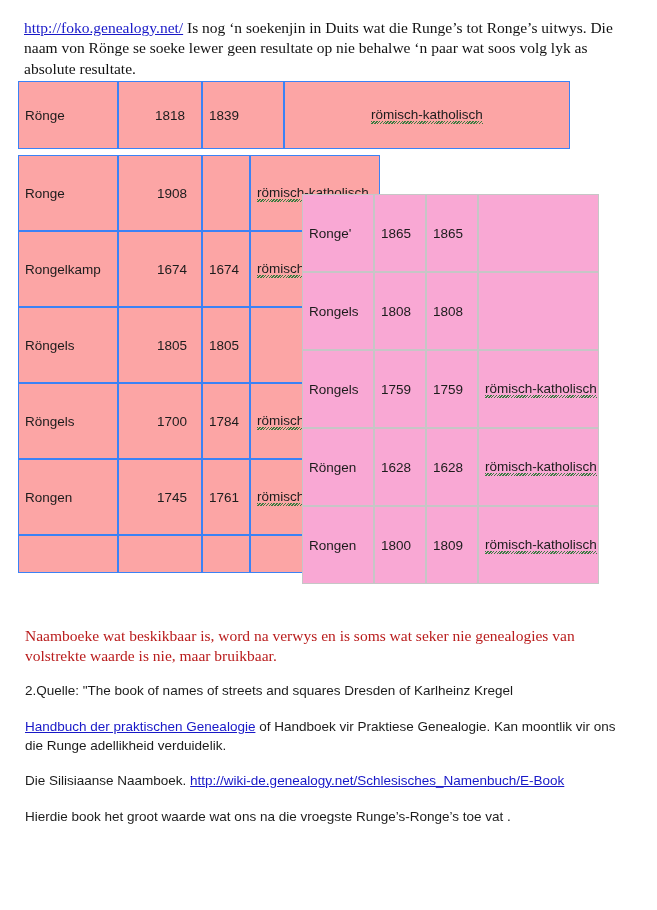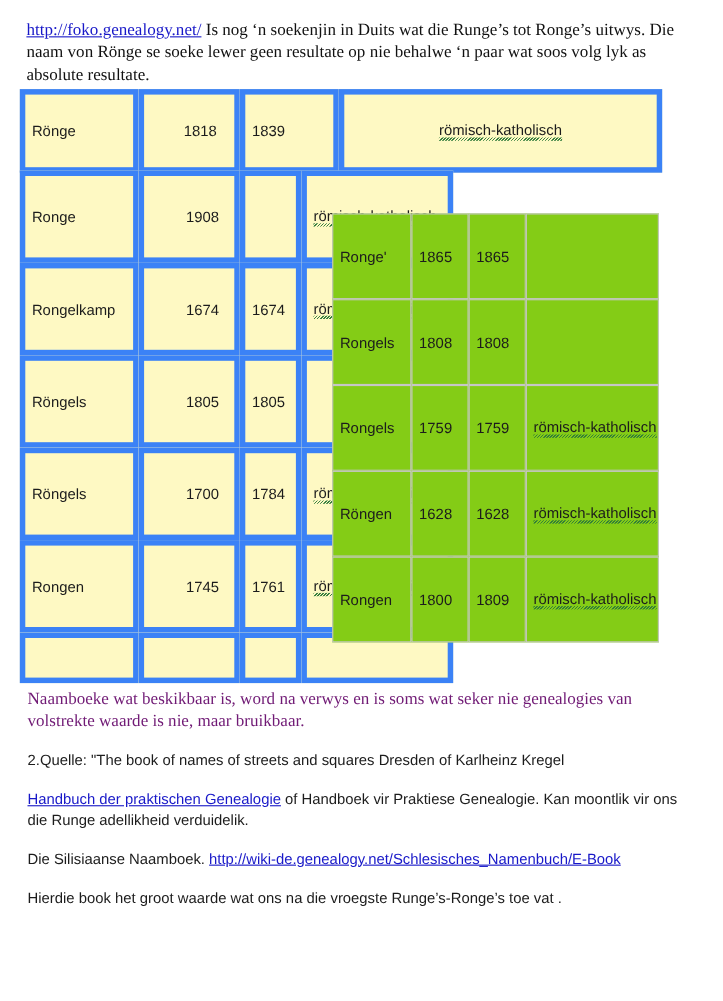--- a/index.html
+++ b/index.html
@@ -44,24 +44,24 @@
   .tbl {
     position: absolute;
     border-collapse: separate;
     border-spacing: 0;
     font-family: "Liberation Sans", sans-serif;
     font-size: 13.5px;
     color: #1c1c1c;
     table-layout: fixed;
   }
   .tbl td {
-    border: 5px solid #3b82f6;
+    border: 1px solid #3b82f6;
     padding: 0 6px;
     vertical-align: middle;
-    background: #fef9c3;
+    background: #fca5a5;
     overflow: hidden;
     white-space: nowrap;
   }
 
   
   #table-a {
     left: 18px;
     top: 81px;
     width: 476px;
   }
@@ -85,21 +85,21 @@
   #table-b tr:last-child td { height: 36px; }
 
   
   #table-c {
     left: 302px;
     top: 194px;
     width: 251px;
   }
   #table-c td {
     height: 76px;
-    background: #84cc16;
+    background: #f9a8d4;
     border: 1px solid #c6c6c6;
   }
   #table-c .c0 { width: 58px; }
   #table-c .c1 { width: 38px; }
   #table-c .c2 { width: 38px; }
   #table-c .c3 { width: 107px; }
 
   
   .sq {
     position: relative;
@@ -119,21 +119,21 @@
         transparent 1px, transparent 2px);
     opacity: .95;
   }
 
   
   .para-serif {
     position: absolute;
     font-family: "Liberation Serif", serif;
     font-size: 15.5px;
     line-height: 20.5px;
-    color: #701a75;
+    color: #b91c1c;
   }
   .para-sans {
     position: absolute;
     font-family: "Liberation Sans", sans-serif;
     font-size: 13.5px;
     line-height: 19px;
     color: #1c1c1c;
   }
   #p-naamboeke { left: 25px; top: 610px; width: 600px; }
   #p-quelle    { left: 25px; top: 667px; width: 600px; }

